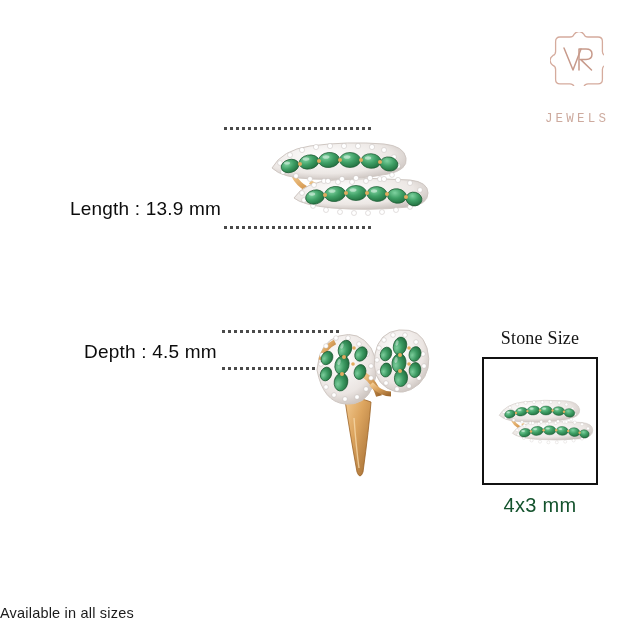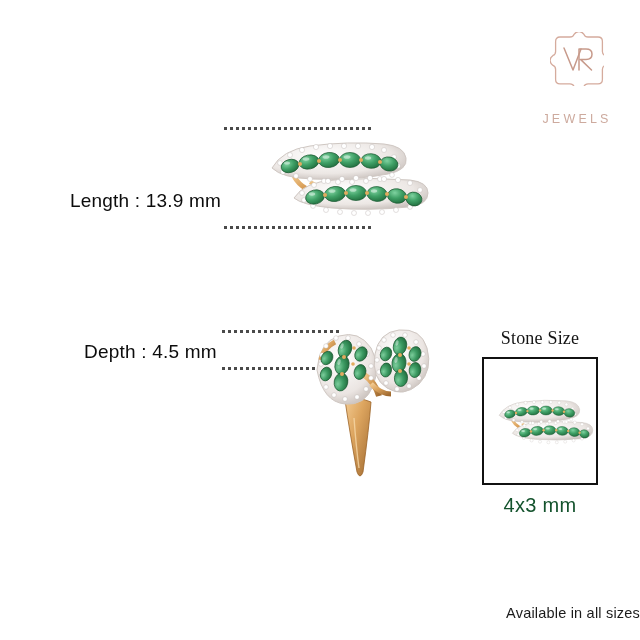--- a/index.html
+++ b/index.html
@@ -10,31 +10,31 @@
     overflow:hidden;
     position:relative;
   }
   .page{position:absolute;inset:0;background:#fff;}
 
   
   .brand{position:absolute;left:540px;top:26px;width:74px;height:86px;}
   .brand .frame{position:absolute;left:10px;top:6px;width:54px;height:54px;}
   .brand .jewels{
     position:absolute;left:0;top:86px;width:74px;text-align:center;
-    font-family:Liberation Sans, sans-serif;
+    font-family:Liberation Mono, monospace;
     font-size:12.5px;letter-spacing:3.2px;color:#cdaa9e;
     white-space:nowrap;
   }
 
   
   .label{
     position:absolute;color:#0c0c0c;
     font-size:19px;letter-spacing:.2px;white-space:nowrap;
   }
-  .label-length{left:70px;top:190px;}
+  .label-length{left:70px;top:198px;}
   .label-depth{left:84px;top:341px;}
 
   
   .dots{
     position:absolute;height:3px;
     background-image:linear-gradient(to right,#4a4a4a 0 3px, rgba(0,0,0,0) 3px 6px);
     background-size:6px 3px;
     background-repeat:repeat-x;
   }
   .dots-len-top{left:224px;top:127px;width:148px;}
@@ -60,21 +60,21 @@
     position:relative;overflow:hidden;
   }
   .stone-box .ring-wrap{left:2px;top:18px;width:108px;height:88px;}
   .stone-size{
     text-align:center;font-size:20px;color:#14532d;margin-top:9px;
     letter-spacing:.3px;
   }
 
   
   .footer{
-    position:absolute;left:0;top:605px;width:640px;text-align:right;
+    position:absolute;left:0;top:605px;width:640px;text-align:left;
     font-size:14.5px;color:#1b1b1b;letter-spacing:.2px;
   }
 </style>
 </head>
 <body>
 
 <div class="page">
 
   <div class="brand">
     <div class="frame">

